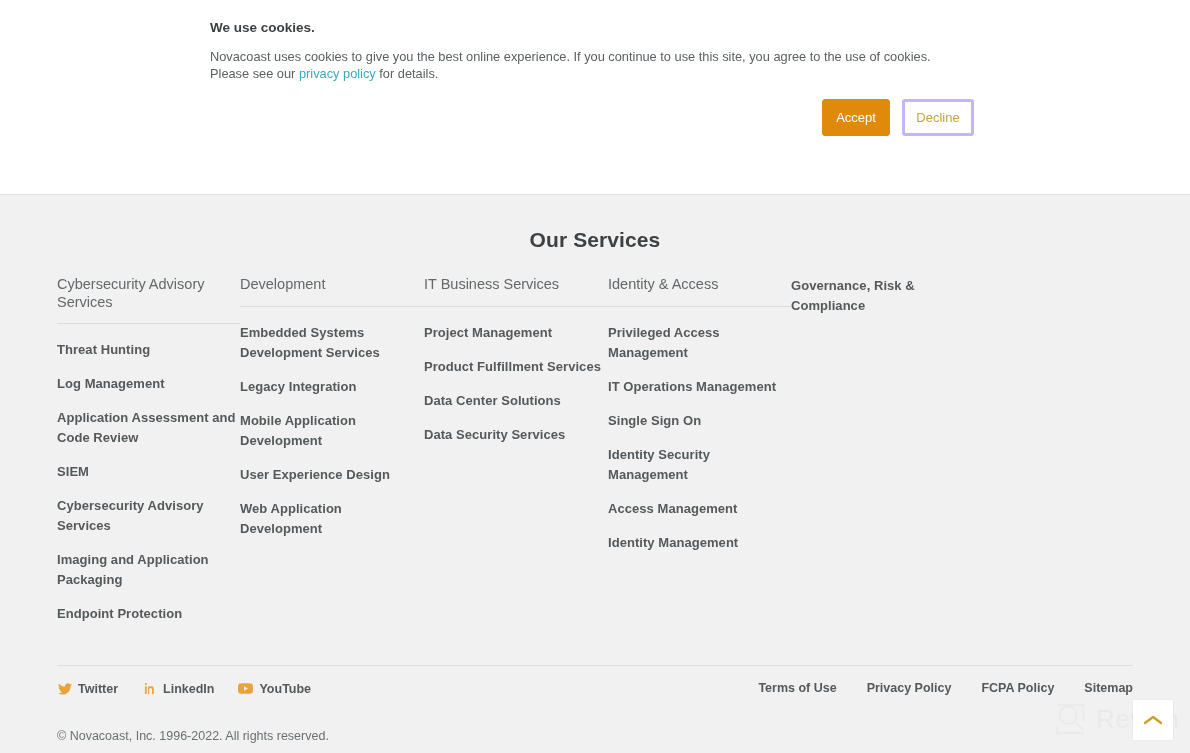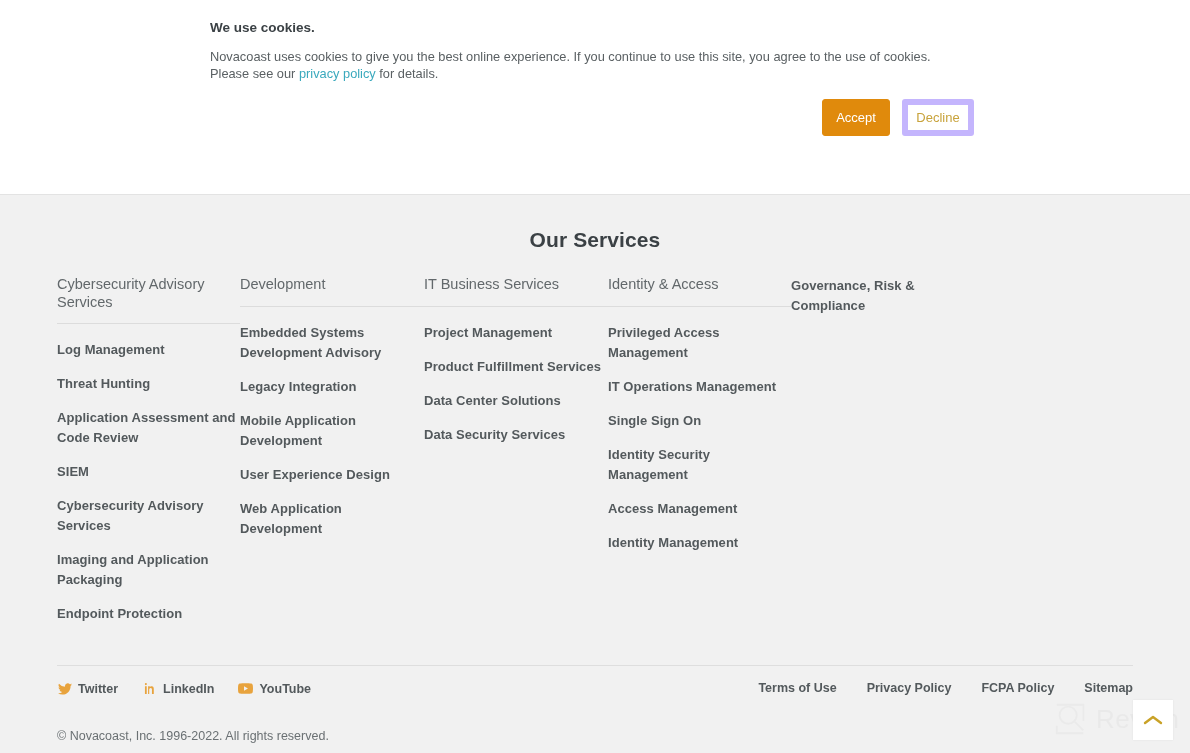--- a/index.html
+++ b/index.html
@@ -226,21 +226,21 @@
   }
   .btn-accept {
     background: #e08a0c;
     border: 1px solid #e08a0c;
     color: #ffffff;
     width: 68px;
     margin-right: 12px;
   }
   .btn-decline {
     background: #ffffff;
-    border: 6px solid #c4b5fd;
+    border: 3px solid #c4b5fd;
     color: #c8a33c;
     width: 72px;
   }
 </style>
 </head>
 <body>
 
 <div class="page">
 
   <div class="content-wrap">
@@ -253,32 +253,32 @@
     <div class="contact-block">
       <span class="label">E-Mail: </span><a class="mail" href="#">info@novacoast.com</a>
     </div>
 
     <div class="services-title">Our Services</div>
 
     <div class="cols">
 
       <div class="col head-2line">
         <div class="col-head">Cybersecurity Advisory Services</div>
+        <a class="col-link" href="#">Threat Hunting</a>
         <a class="col-link" href="#">Log Management</a>
-        <a class="col-link" href="#">Threat Hunting</a>
         <a class="col-link" href="#">Application Assessment and Code Review</a>
         <a class="col-link" href="#">SIEM</a>
         <a class="col-link" href="#">Cybersecurity Advisory Services</a>
         <a class="col-link" href="#">Imaging and Application Packaging</a>
         <a class="col-link" href="#">Endpoint Protection</a>
       </div>
 
       <div class="col">
         <div class="col-head">Development</div>
-        <a class="col-link" href="#">Embedded Systems Development Advisory</a>
+        <a class="col-link" href="#">Embedded Systems Development Services</a>
         <a class="col-link" href="#">Legacy Integration</a>
         <a class="col-link" href="#">Mobile Application Development</a>
         <a class="col-link" href="#">User Experience Design</a>
         <a class="col-link" href="#">Web Application Development</a>
       </div>
 
       <div class="col">
         <div class="col-head">IT Business Services</div>
         <a class="col-link" href="#">Project Management</a>
         <a class="col-link" href="#">Product Fulfillment Services</a>

